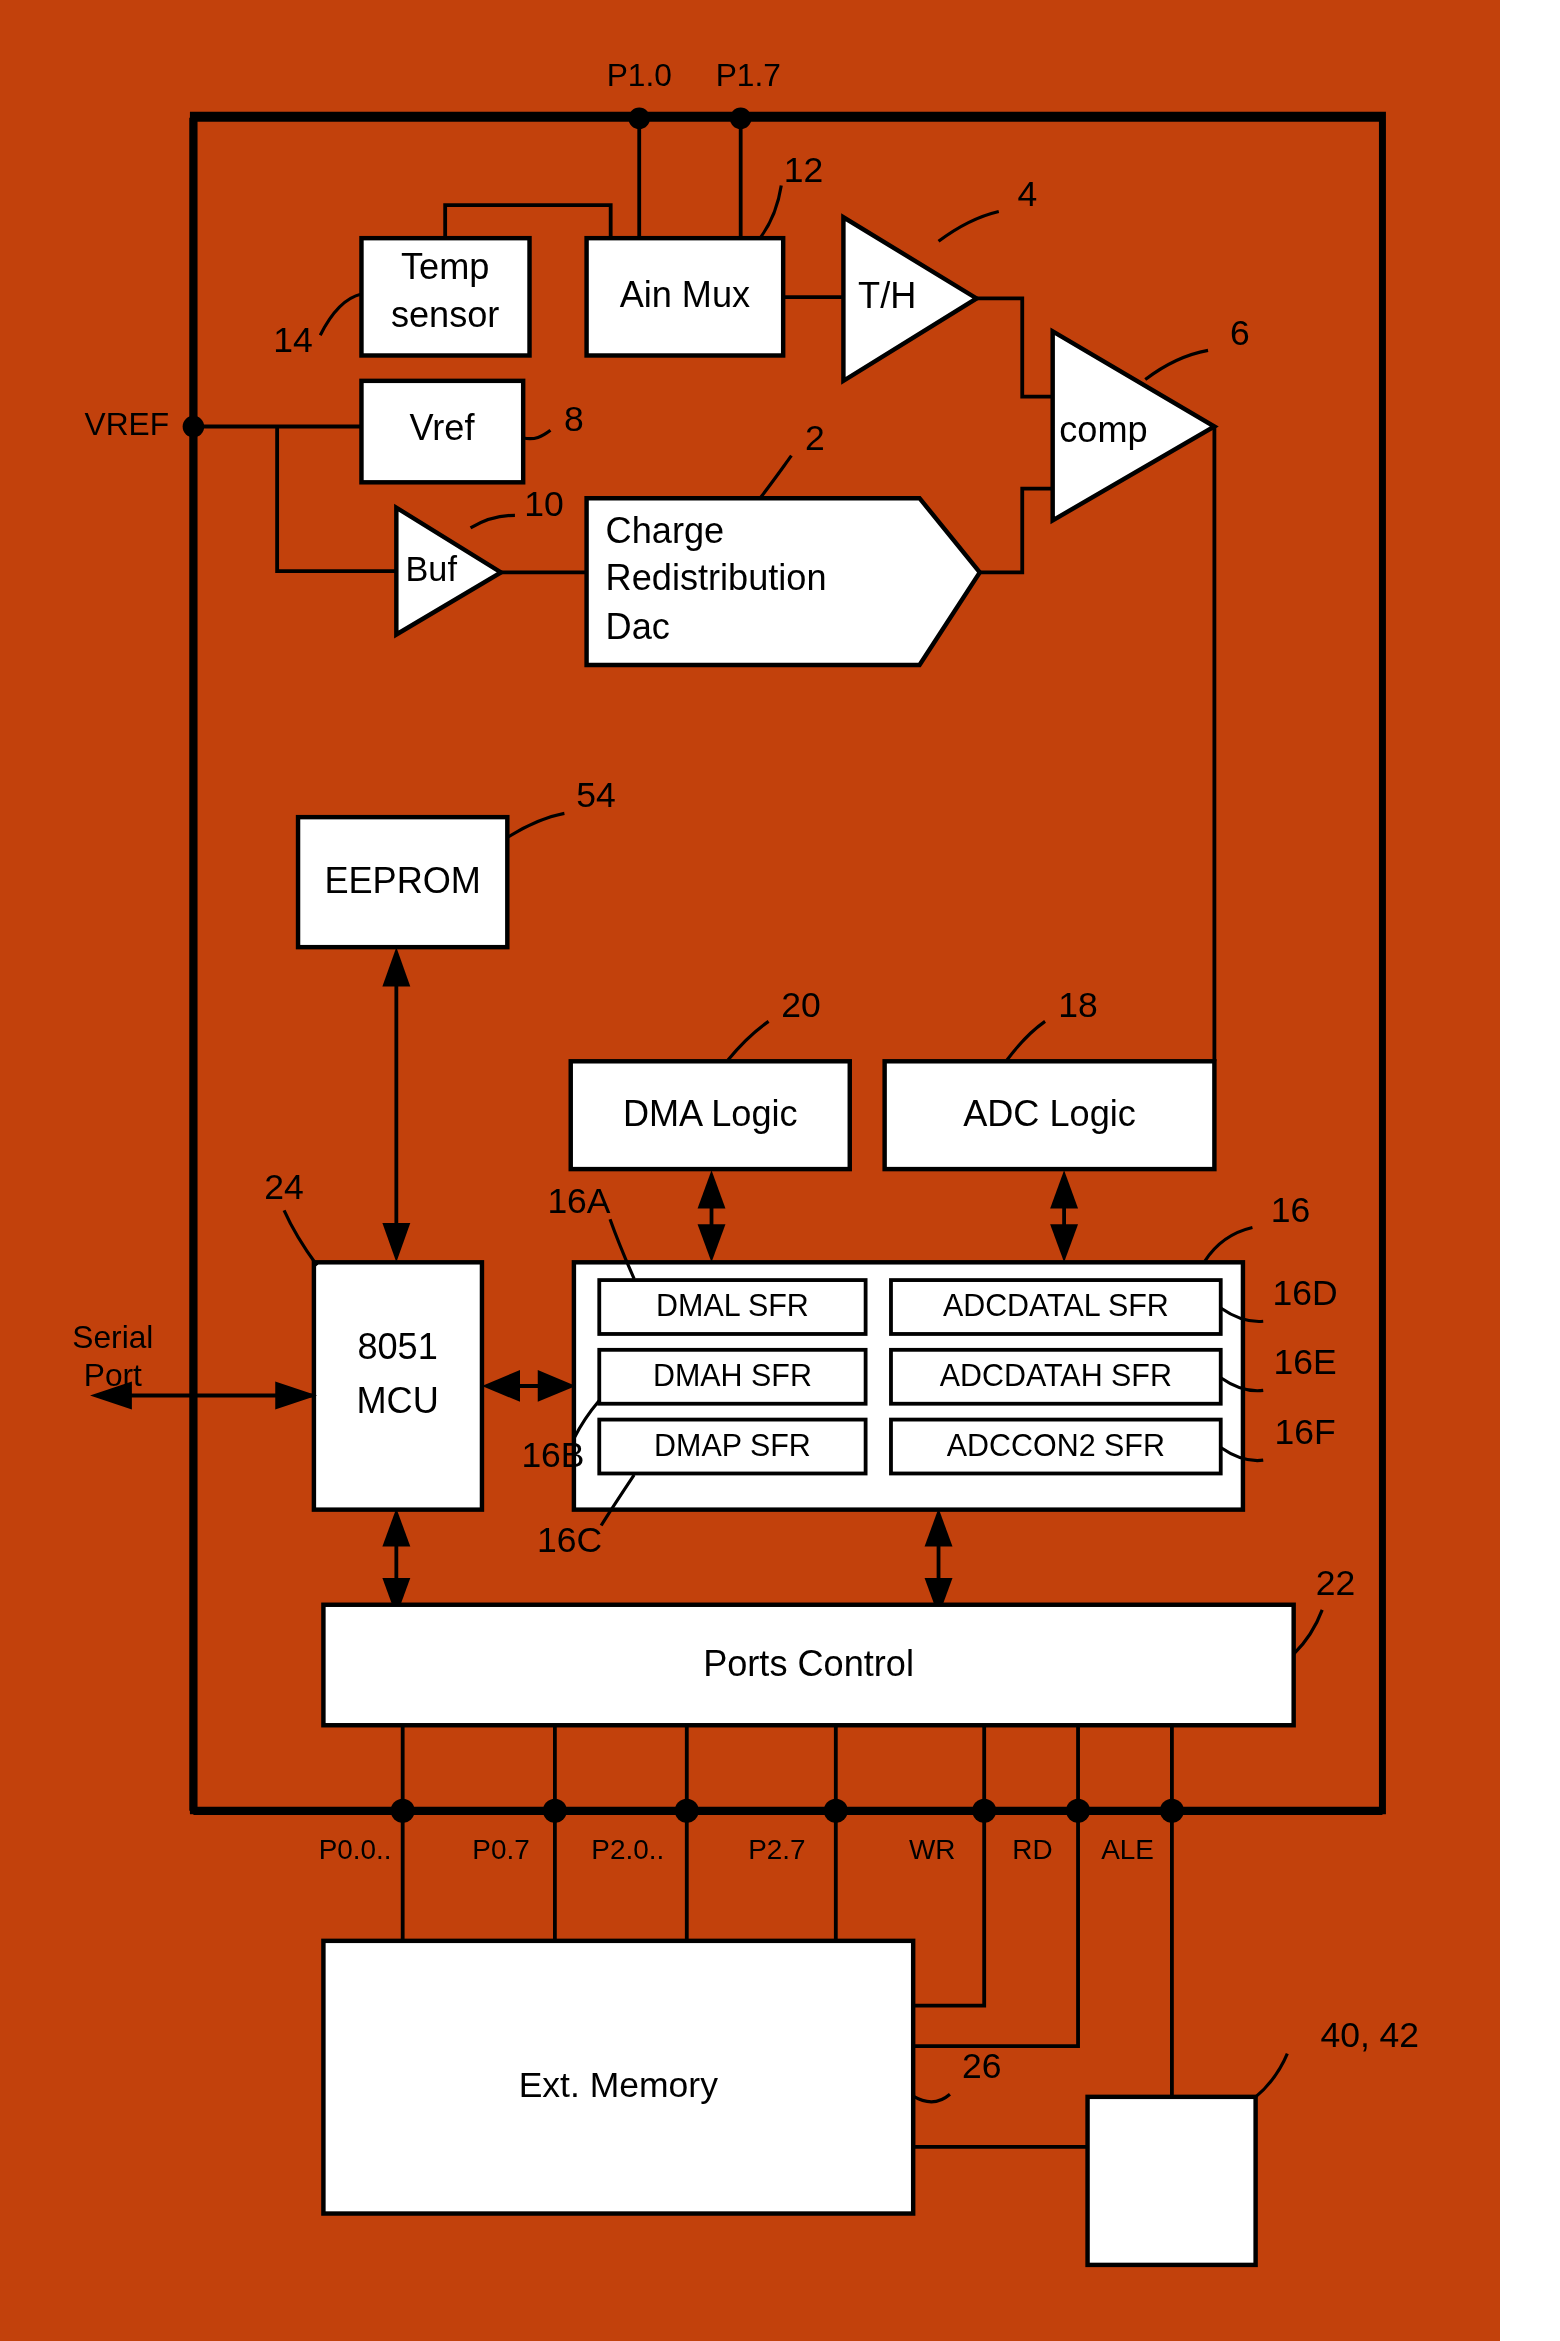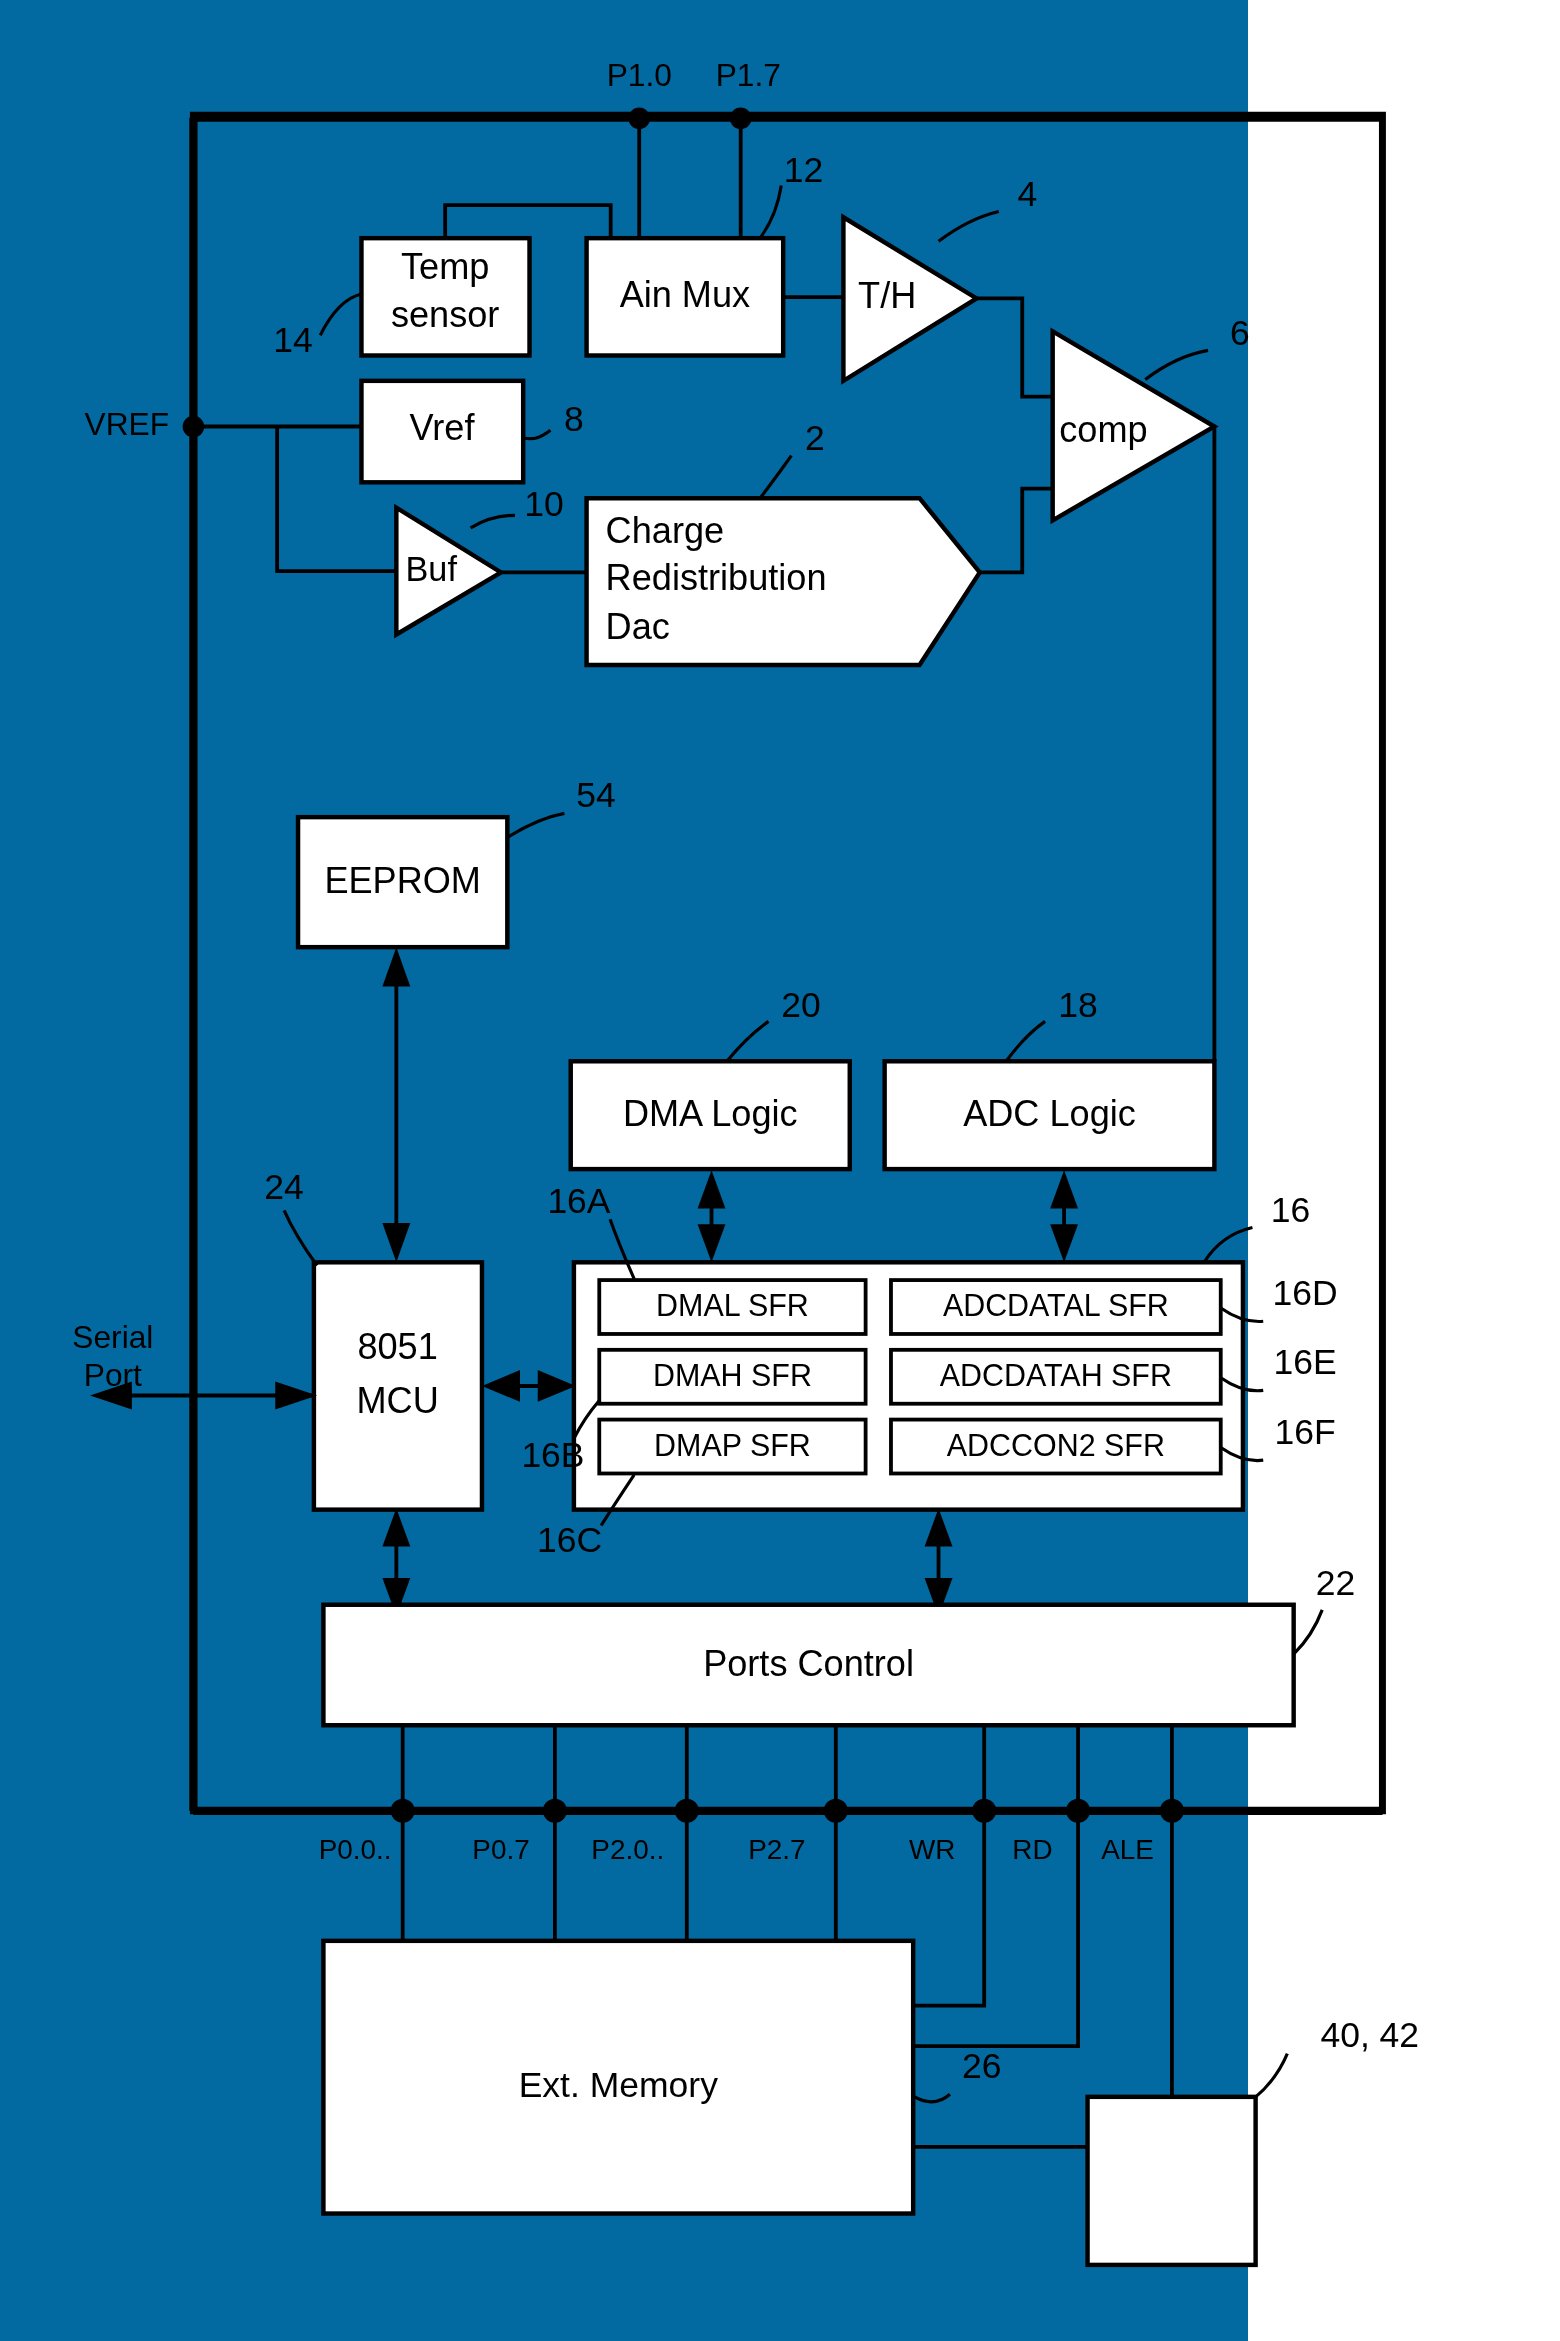--- a/index.html
+++ b/index.html
@@ -9,23 +9,23 @@
     background: #ffffff;
   }
   body {
     width: 1560px;
     height: 2342px;
     font-family: "Liberation Sans", sans-serif;
     overflow: hidden;
   }
   #diagram-root {
     position: relative;
-    width: 1248px;
+    width: 1500px;
     height: 2342px;
-    background: #0369a1;
+    background: #c2410c;
   }
   svg.diagram {
     display: block;
     width: 1560px;
     height: 2342px;
   }
   .wire      { stroke: #000000; stroke-width: 6;  fill: none; }
   .bus       { stroke: #000000; stroke-width: 13; fill: none; }
   .boxline   { stroke: #000000; stroke-width: 7;  fill: #ffffff; }
   .boxline-thin { stroke: #000000; stroke-width: 6; fill: #ffffff; }

